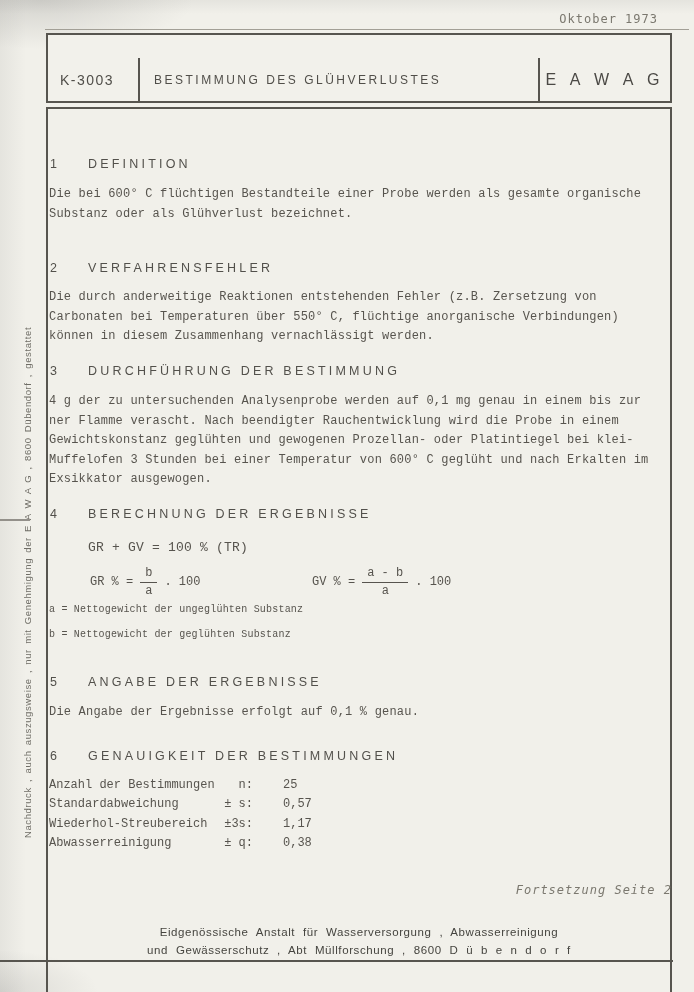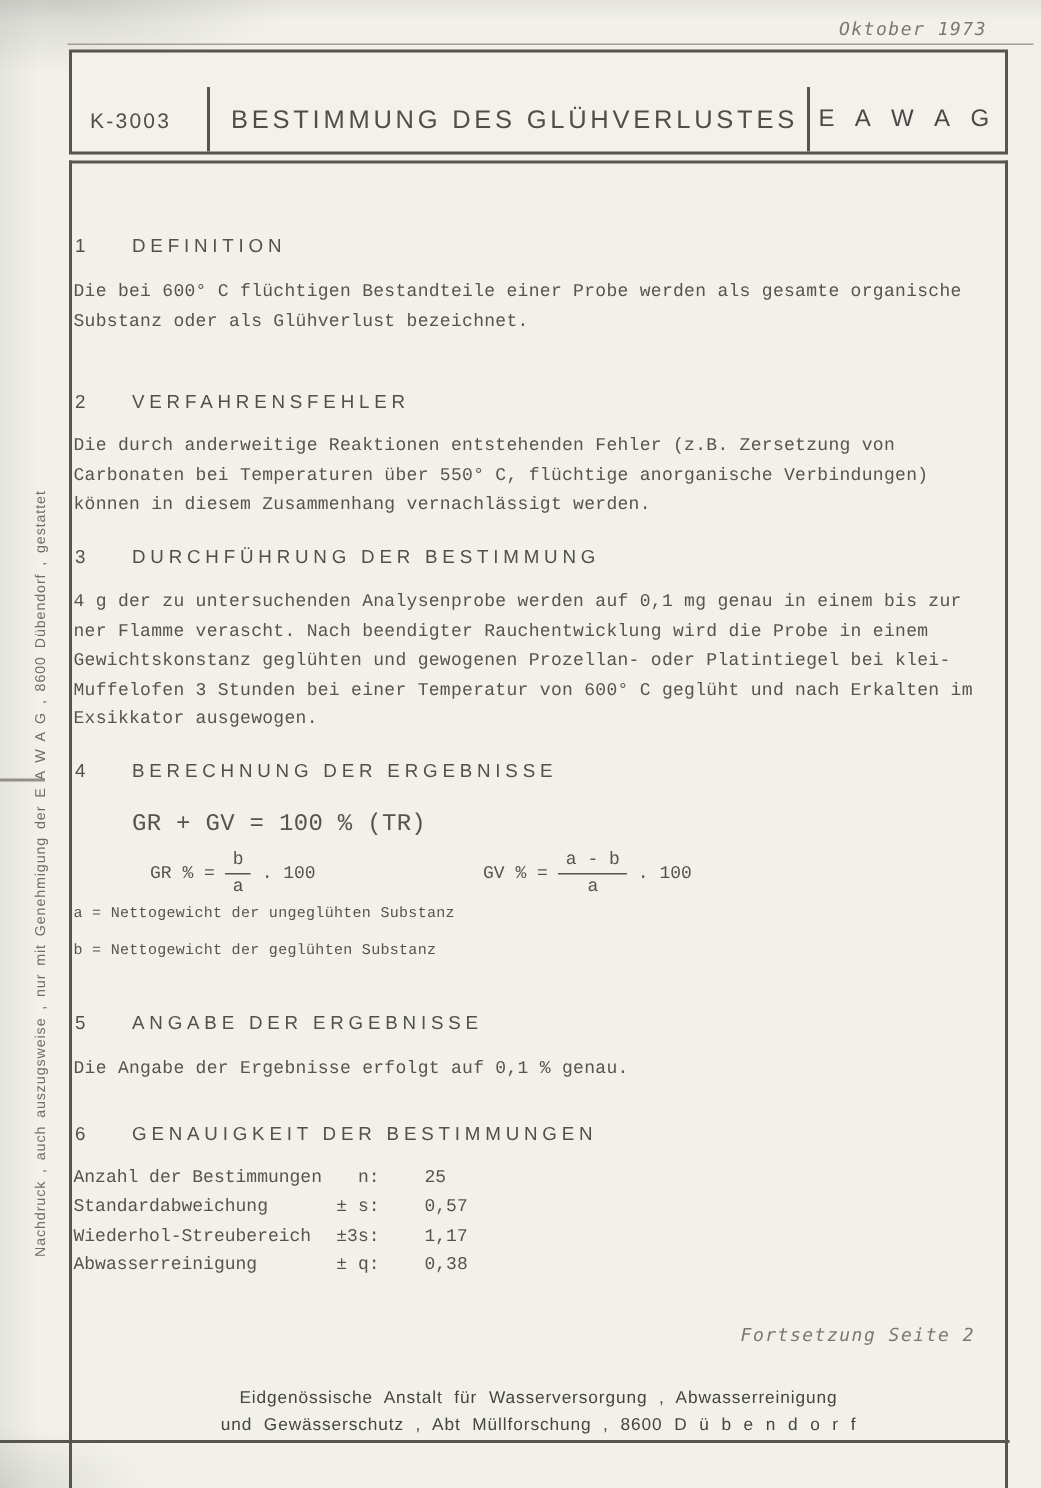--- a/index.html
+++ b/index.html
@@ -22,35 +22,35 @@
       radial-gradient(140px 60px at 0px 992px, rgba(110,110,108,.18), transparent 70%),
       linear-gradient(to right, rgba(120,120,118,.10), transparent 26px),
       linear-gradient(to bottom, rgba(120,120,118,.10), transparent 14px);
   }
   .mono{font-family:"Liberation Mono","DejaVu Sans Mono",monospace;}
 
   
   .top-rule{position:absolute;left:45px;top:29px;width:644px;height:1px;background:#a29f96;}
   .date{
     position:absolute;top:12px;right:36px;
-    font-family:"DejaVu Sans Mono",monospace;font-style:italic;
+    font-family:"DejaVu Sans Mono",monospace;
     font-size:12px;letter-spacing:1px;color:#7b786f;text-align:right;
   }
 
   
   .header-box{
     position:absolute;left:46px;top:33px;width:626px;height:70px;
     border:2px solid #57554f;box-sizing:border-box;
     display:flex;background:#f2f1eb;
   }
   .hcell{display:flex;align-items:center;box-sizing:border-box;margin-top:23px;}
   .hcell-num{width:92px;border-right:2px solid #57554f;padding-left:12px;
     font-size:14px;letter-spacing:1.5px;color:#504e49;}
   .hcell-title{flex:1;border-right:2px solid #57554f;padding-left:14px;
-    font-size:17px;letter-spacing:2.5px;color:#504e49;}
+    font-size:12px;letter-spacing:2.5px;color:#504e49;}
   .hcell-org{width:130px;justify-content:center;
     font-size:16px;letter-spacing:5px;color:#4b4945;white-space:nowrap;}
 
   
   .content-box{
     position:absolute;left:46px;top:107px;width:626px;height:885px;
     border:2px solid #57554f;border-bottom:none;box-sizing:border-box;
   }
   .footer-divider{position:absolute;left:0;top:960px;width:673px;height:2px;background:#57554f;}
   .fold-mark{position:absolute;left:0;top:519px;width:30px;height:2px;background:#93908a;}
@@ -65,40 +65,40 @@
 
   
   .heading{position:absolute;left:50px;font-size:12.5px;letter-spacing:3.2px;color:#52504b;white-space:nowrap;}
   .heading .num{display:inline-block;width:38px;letter-spacing:0;}
 
   
   .para{position:absolute;left:49px;font-size:12px;line-height:19.5px;
     letter-spacing:.2px;color:#57544e;white-space:nowrap;}
 
   
-  .formula-sum{position:absolute;left:88px;top:540px;font-size:16px;letter-spacing:.2px;color:#57544e;white-space:nowrap;}
-  .formula-row{position:absolute;left:12px;top:560px;width:626px;height:44px;}
+  .formula-sum{position:absolute;left:88px;top:540px;font-size:13px;letter-spacing:.2px;color:#57544e;white-space:nowrap;}
+  .formula-row{position:absolute;left:2px;top:560px;width:626px;height:44px;}
   .fgroup{position:absolute;display:flex;align-items:center;font-size:12px;color:#57544e;white-space:nowrap;}
   .fgroup.gr{left:88px;top:0;height:44px;}
   .fgroup.gv{left:310px;top:0;height:44px;}
   .frac{display:inline-block;text-align:center;margin:0 7px;vertical-align:middle;line-height:15px;}
   .frac .fnum{display:block;border-bottom:1px solid #57544e;padding:0 5px 1px;}
   .frac .fden{display:block;padding-top:1px;}
   .legend-line{position:absolute;left:49px;font-size:10px;letter-spacing:.2px;color:#57544e;white-space:nowrap;}
 
   
   .stats{position:absolute;left:49px;top:778px;font-size:12px;color:#57544e;}
   .stats-row{display:flex;height:19.3px;align-items:baseline;white-space:nowrap;}
   .stats-label{width:162px;}
   .stats-symbol{width:42px;text-align:right;}
   .stats-value{margin-left:30px;}
 
   
   .continuation{
-    position:absolute;top:883px;right:44px;
+    position:absolute;top:883px;right:22px;
     font-family:"DejaVu Sans Mono",monospace;font-style:italic;
     font-size:12px;letter-spacing:1px;color:#7b786f;
   }
   .footer{position:absolute;left:46px;width:626px;text-align:center;
     font-size:11.5px;letter-spacing:.6px;word-spacing:4px;color:#45443f;white-space:nowrap;}
   .footer.l1{top:926px;text-align:center;}
   .footer.l2{top:944px;}
 </style>
 </head>
 <body>

